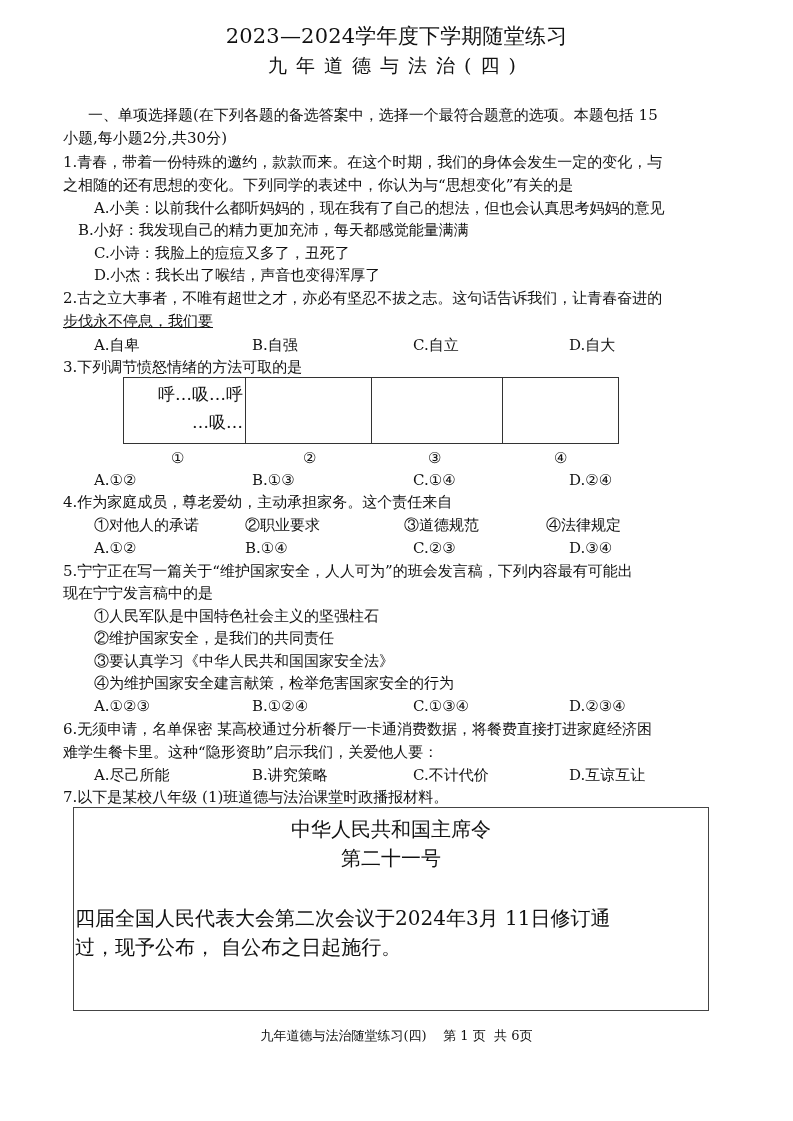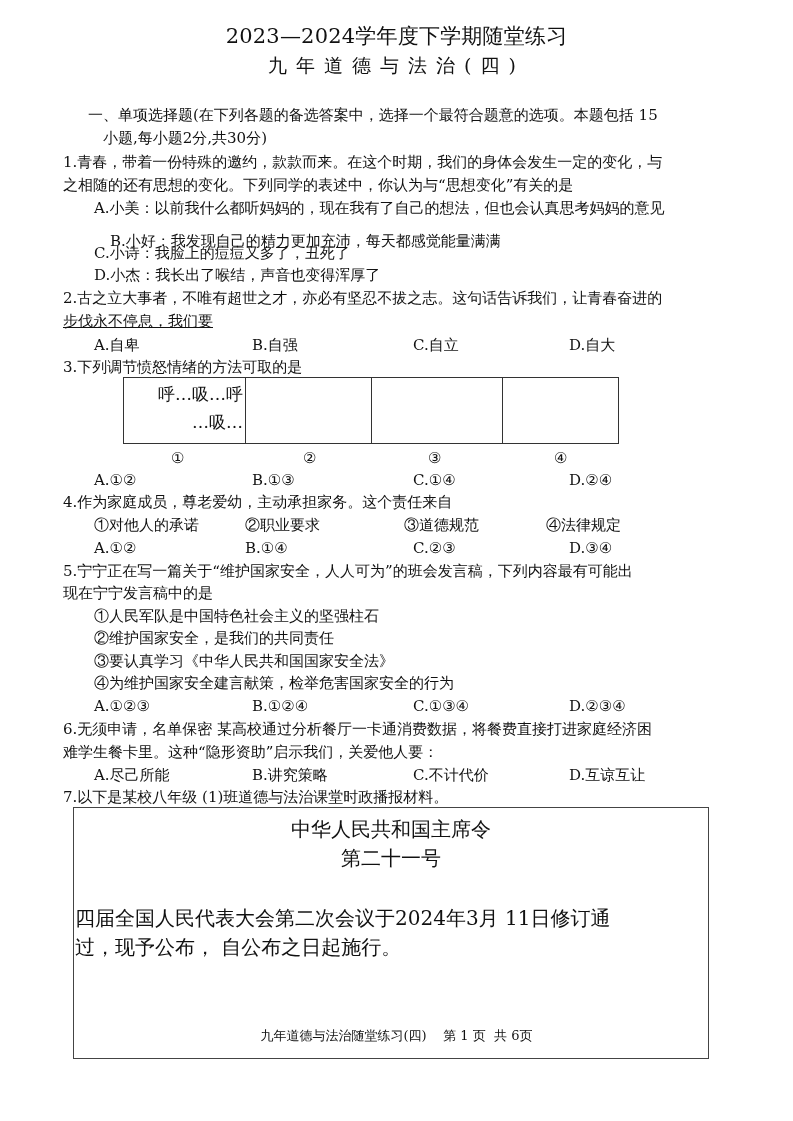--- a/index.html
+++ b/index.html
@@ -18,40 +18,40 @@
   }
   .tbl .cell { height: 100%; box-sizing: border-box; border-right: 1.5px solid #333; position: relative; }
   .tbl .cell:last-child { border-right: none; }
   .cell1 { width: 122px; }
   .cell2 { width: 126px; }
   .cell3 { width: 131px; }
   .cell4 { flex: 1; }
   .breath1 { position: absolute; right: 2px; top: 5px; font-size: 17px; }
   .breath2 { position: absolute; right: 2px; top: 33px; font-size: 17px; }
   .box {
-    position: absolute; left: 73px; top: 807px; width: 636px; height: 252px;
+    position: absolute; left: 73px; top: 807px; width: 636px; height: 204px;
     border: 1.5px solid #444; box-sizing: border-box;
   }
   .box .line { position: absolute; font-size: 20px; white-space: nowrap; }
   .footer { top: 1027px; left: 0; width: 793px; text-align: center; font-size: 13px; }
 </style>
 </head>
 <body>
 
 <div class="abs title1">2023—2024学年度下学期随堂练习</div>
 <div class="abs title2">九年道德与法治(四)</div>
 
 <div class="abs t" style="top:104px;left:88px;">一、单项选择题(在下列各题的备选答案中，选择一个最符合题意的选项。本题包括 15</div>
-<div class="abs t" style="top:127px;left:63px;margin-left:40px;">小题,每小题2分,共30分)</div>
+<div class="abs t" style="top:127px;left:63px;">小题,每小题2分,共30分)</div>
 
 <div>
   <div class="abs t" style="top:151px;left:63px;">1.青春，带着一份特殊的邀约，款款而来。在这个时期，我们的身体会发生一定的变化，与</div>
   <div class="abs t" style="top:174px;left:63px;">之相随的还有思想的变化。下列同学的表述中，你认为与“思想变化”有关的是</div>
   <div class="abs t" style="top:197px;left:94px;">A.小美：以前我什么都听妈妈的，现在我有了自己的想法，但也会认真思考妈妈的意见</div>
-  <div class="abs t" style="top:219px;left:110px;margin-top:11px;">B.小好：我发现自己的精力更加充沛，每天都感觉能量满满</div>
+  <div class="abs t" style="top:219px;left:78px;">B.小好：我发现自己的精力更加充沛，每天都感觉能量满满</div>
   <div class="abs t" style="top:242px;left:94px;">C.小诗：我脸上的痘痘又多了，丑死了</div>
   <div class="abs t" style="top:264px;left:94px;">D.小杰：我长出了喉结，声音也变得浑厚了</div>
 </div>
 
 <div>
   <div class="abs t" style="top:287px;left:63px;">2.古之立大事者，不唯有超世之才，亦必有坚忍不拔之志。这句话告诉我们，让青春奋进的</div>
   <div class="abs t" style="top:310px;left:63px;text-decoration:underline;">步伐永不停息，我们要</div>
   <div class="abs t" style="top:334px;left:94px;">A.自卑</div>
   <div class="abs t" style="top:334px;left:252px;">B.自强</div>
   <div class="abs t" style="top:334px;left:413px;">C.自立</div>

